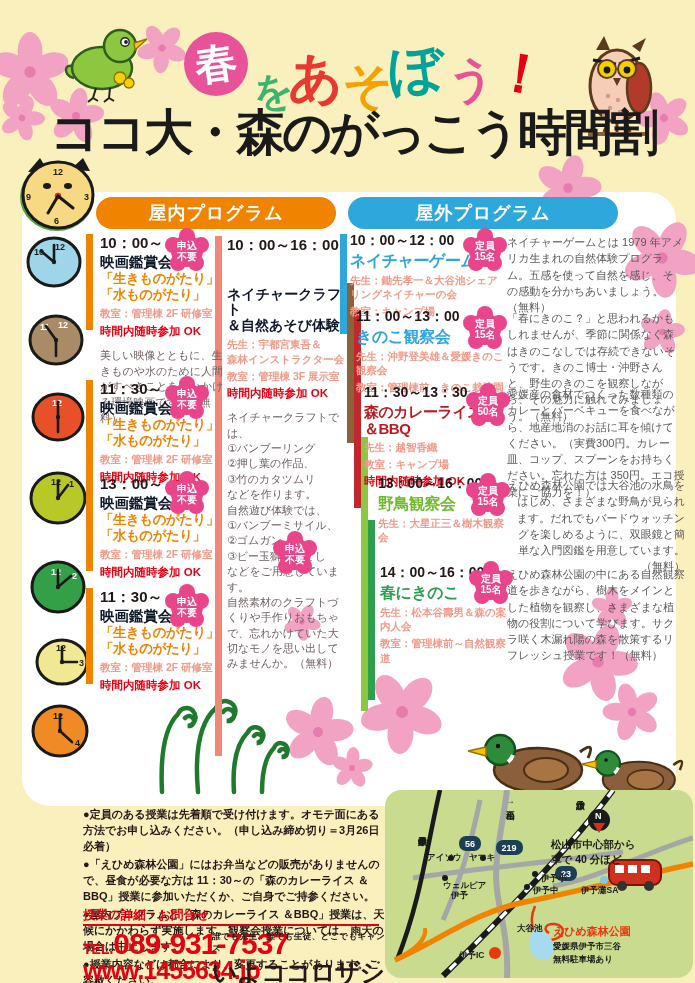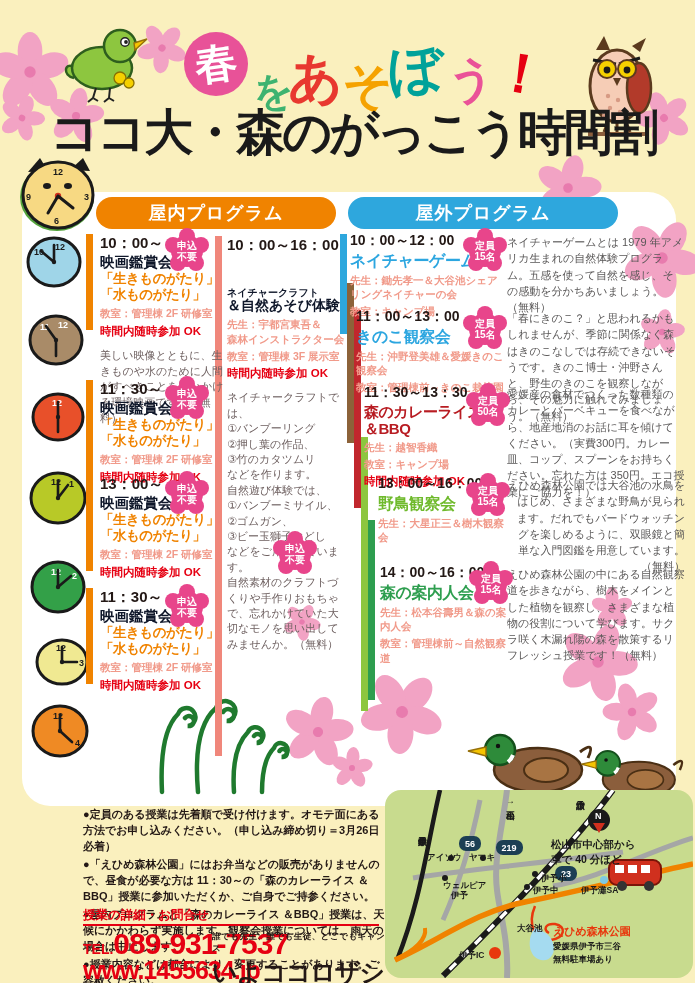--- a/index.html
+++ b/index.html
@@ -283,21 +283,21 @@
     <div class="time">11：30～</div>
     <div class="m-title">映画鑑賞会</div>
     <div class="m-sub">「生きものがたり」</div>
     <div class="m-sub">「水ものがたり」</div>
     <div class="meta">教室：管理棟 2F 研修室</div>
     <div class="ok">時間内随時参加 OK</div>
   </div>
 
   <div class="entry" style="left:227px;top:236px;width:120px;">
     <div class="time">10：00～16：00</div>
-    <div class="m-title" style="font-size:10px;margin-top:32px;">ネイチャークラフト</div>
+    <div class="m-title" style="font-size:14px;margin-top:32px;">ネイチャークラフト</div>
     <div class="m-title" style="font-size:14px;">＆自然あそび体験</div>
     <div class="meta preline" style="margin-top:4px;">先生：宇都宮東吾＆
 森林インストラクター会</div>
     <div class="meta">教室：管理棟 3F 展示室</div>
     <div class="ok">時間内随時参加 OK</div>
     <div class="desc preline" style="line-height:1.4;">ネイチャークラフトでは、
 ①バンブーリング
 ②押し葉の作品、
 ③竹のカタツムリ
 などを作ります。
@@ -337,21 +337,21 @@
 
   <div class="entry" style="left:378px;top:475px;width:128px;">
     <div class="time sm">13：00～16：00</div>
     <div class="o-title c-lgreen">野鳥観察会</div>
     <div class="meta">先生：大星正三＆樹木観察会</div>
   </div>
   <div class="odesc" style="left:507px;top:477px;text-align:right;">えひめ森林公園では大谷池の水鳥をはじめ、さまざまな野鳥が見られます。だれでもバードウォッチングを楽しめるように、双眼鏡と簡単な入門図鑑を用意しています。（無料）</div>
 
   <div class="entry" style="left:380px;top:564px;width:128px;">
     <div class="time sm">14：00～16：00</div>
-    <div class="o-title c-green">森の案内人会</div>
+    <div class="o-title c-green">春にきのこ</div>
     <div class="meta">先生：松本谷壽男＆森の案内人会</div>
     <div class="meta">教室：管理棟前～自然観察道</div>
   </div>
   <div class="odesc" style="left:507px;top:566px;">えひめ森林公園の中にある自然観察道を歩きながら、樹木をメインとした植物を観察し、さまざまな植物の役割について学びます。サクラ咲く木漏れ陽の森を散策するリフレッシュ授業です！（無料）</div>
 
   <div class="badge" style="left:164px;top:228px;">
     <svg viewBox="0 0 46 46">
         <g fill="#E8458B">
           <circle cx="23" cy="23" r="16"></circle>
           <circle cx="23" cy="8" r="8"></circle>

